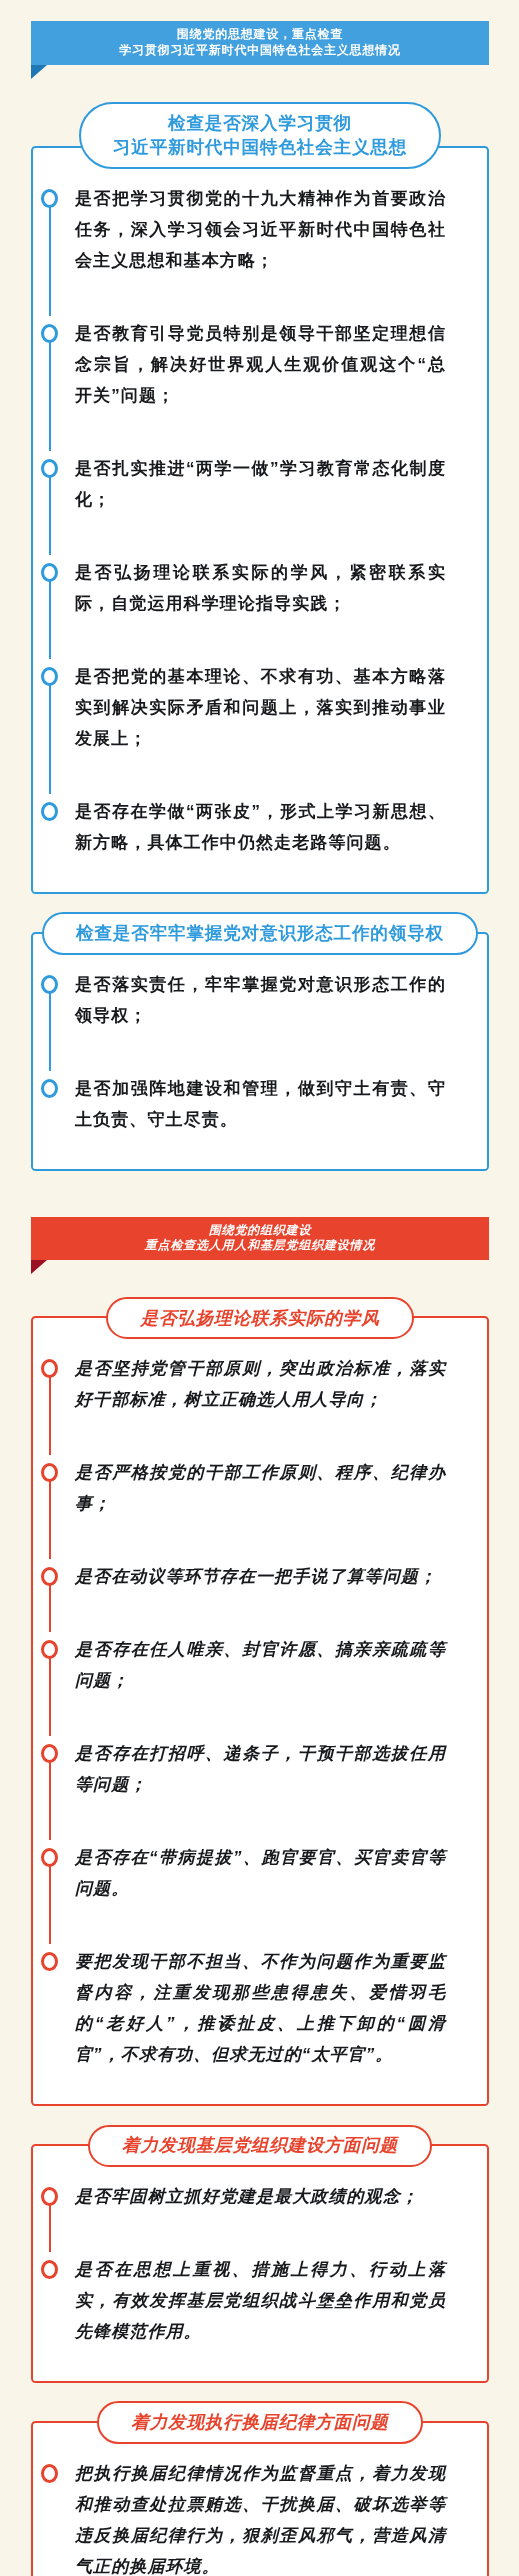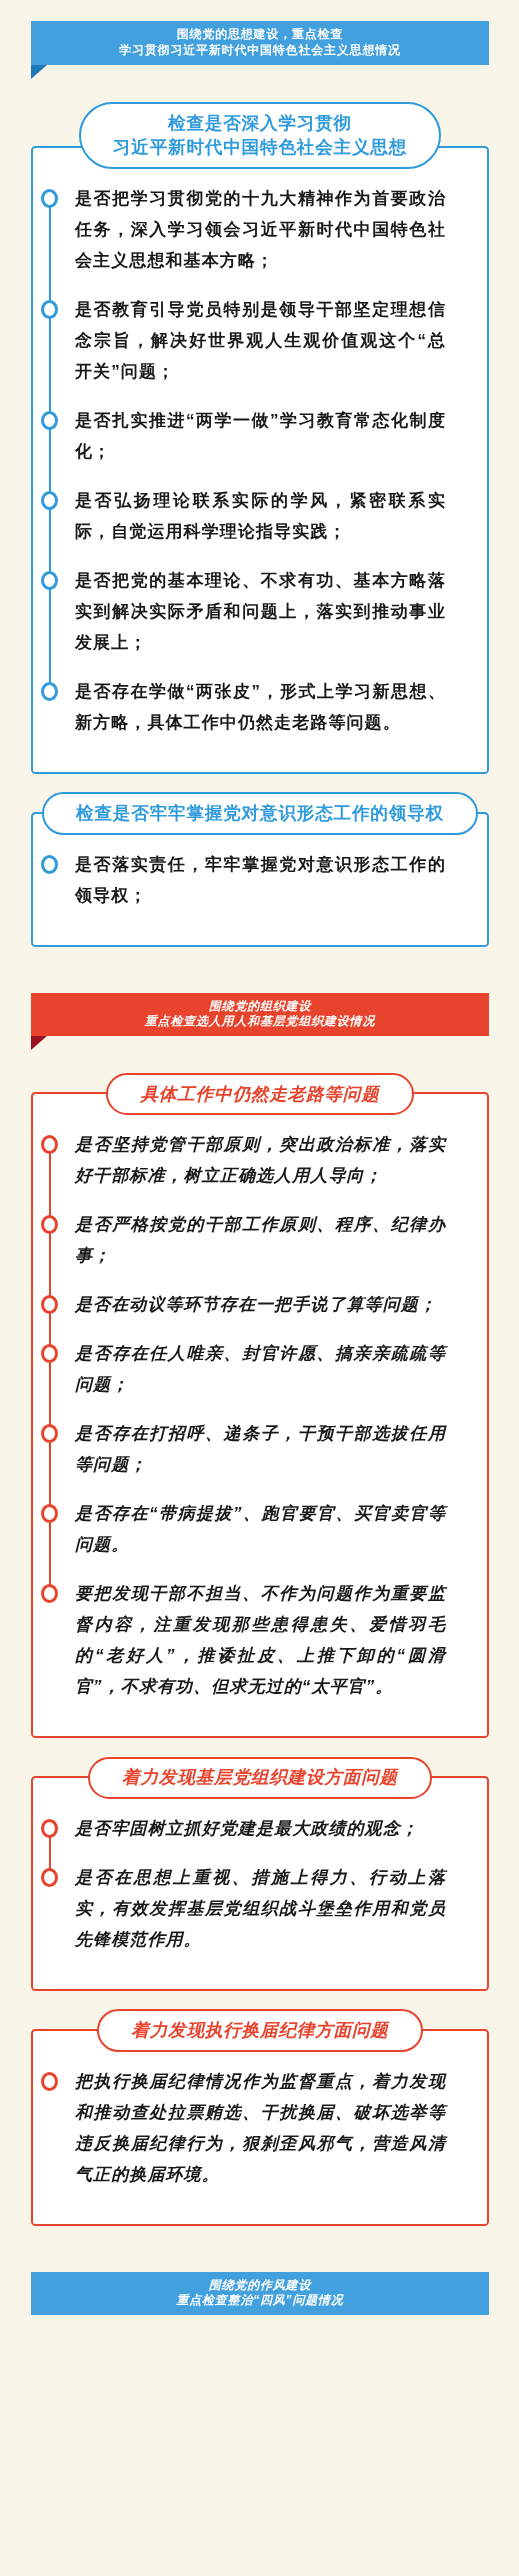--- a/index.html
+++ b/index.html
@@ -69,21 +69,21 @@
 
   ul.items { list-style: none; margin: 0; padding: 0; }
   li.item {
     position: relative;
     padding-left: 42px;
     font-size: 17px;
     line-height: 31px;
     letter-spacing: 1.1px;
     text-align: justify;
   }
-  li.item + li.item { margin-top: 18px; }
+  li.item + li.item { margin-top: 42px; }
   li.item p { margin: 0; }
 
   .bullet {
     position: absolute;
     left: 8.4px; top: 6.1px;
     width: 17px; height: 19px;
     box-sizing: border-box;
     border: 3.8px solid var(--accent);
     border-radius: 50%;
     background: #ffffff;
@@ -145,31 +145,35 @@
   </div>
 
   <div class="group">
     <div class="pill">检查是否牢牢掌握党对意识形态工作的领导权</div>
     <div class="box">
       <ul class="items">
         <li class="item">
             <span class="bullet"></span>
             <p>是否落实责任，牢牢掌握党对意识形态工作的领导权；</p>
           </li>
+        <li class="item">
+            <span class="bullet"></span>
+            <p>是否加强阵地建设和管理，做到守土有责、守土负责、守土尽责。</p>
+          </li>
       </ul>
     </div>
   </div>
 </div>
 
 <div class="section theme-red">
   <div class="banner">围绕党的组织建设
 重点检查选人用人和基层党组织建设情况<span class="fold"></span></div>
 
   <div class="group">
-    <div class="pill">具体工作中仍然走老路等问题</div>
+    <div class="pill">是否弘扬理论联系实际的学风</div>
     <div class="box">
       <ul class="items">
         <li class="item">
             <span class="bullet"></span>
             <p>是否坚持党管干部原则，突出政治标准，落实好干部标准，树立正确选人用人导向；</p>
           </li>
         <li class="item">
             <span class="bullet"></span>
             <p>是否严格按党的干部工作原则、程序、纪律办事；</p>
           </li>

